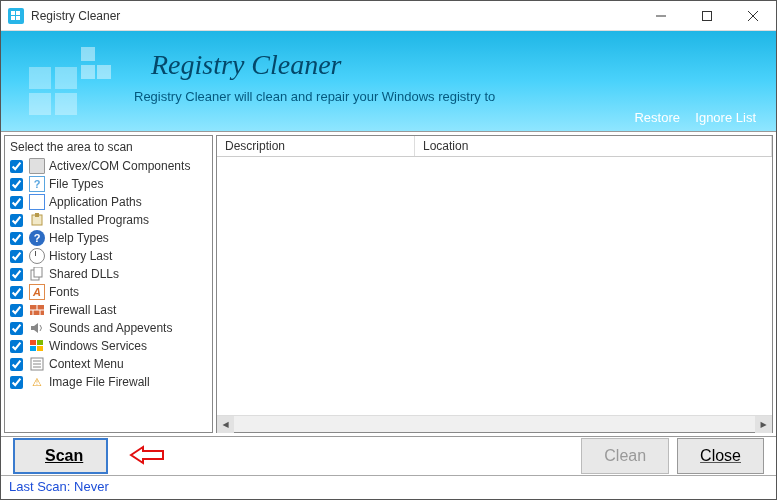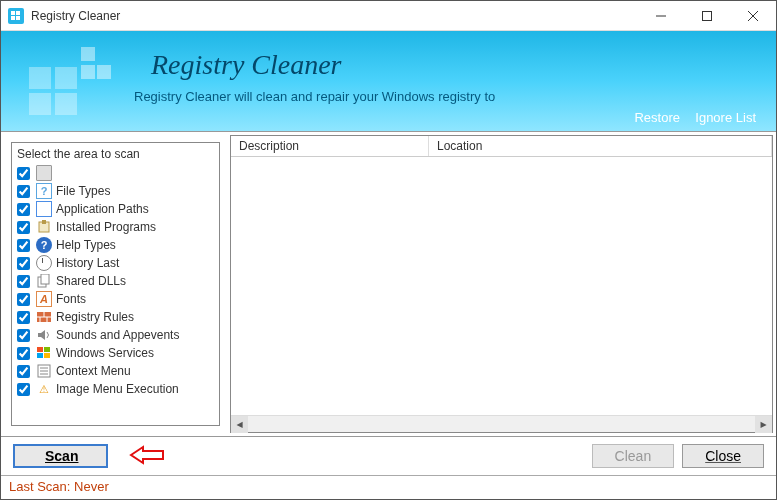--- a/index.html
+++ b/index.html
@@ -23,46 +23,46 @@
 .banner-blocks .b5 { width: 14px; height: 14px; left: 52px; top: -20px; background: rgba(255,255,255,0.45); }
 .banner-blocks .b6 { width: 14px; height: 14px; left: 52px; top: -2px; background: rgba(255,255,255,0.45); }
 .banner-blocks .b7 { width: 14px; height: 14px; left: 68px; top: -2px; background: rgba(255,255,255,0.45); }
 .banner-title { position: absolute; left: 150px; top: 18px; font-family: Georgia, serif; font-size: 28px; color: #04486a; font-style: italic; }
 .banner-sub { position: absolute; left: 133px; top: 58px; font-size: 13px; color: #04597f; }
 .banner-link { position: absolute; bottom: 6px; color: #fff; font-size: 13px; cursor: pointer; margin-left: 41px; }
 .banner-link.restore { right: 96px; }
 .banner-link.ignore { right: 20px; }
 
 .content { display: flex; height: 306px; border-top: 1px solid #999; border-bottom: 1px solid #999; }
-.left-panel { width: 209px; border: 1px solid #888; margin: 10px; overflow-y: auto; background: #fff; }
+.left-panel { width: 209px; border: 1px solid #888; margin: 3px; overflow-y: auto; background: #fff; }
 .left-panel-header { padding: 4px 5px 3px; font-size: 12px; color: #333; }
 .scan-item { display: flex; align-items: center; padding: 1px 5px; gap: 4px; cursor: default; }
 .scan-item input[type=checkbox] { width: 13px; height: 13px; accent-color: #0078d4; margin-right: 2px; }
 .scan-item .item-icon { width: 16px; height: 16px; display: flex; align-items: center; justify-content: center; font-size: 11px; }
 .scan-item .item-label { font-size: 12px; color: #333; }
 
 .right-panel { flex: 1; border: 1px solid #888; margin: 3px 3px 3px 0; background: #fff; display: flex; flex-direction: column; }
 .list-header { display: flex; border-bottom: 1px solid #ccc; align-items: flex-end; }
 .list-header div { padding: 3px 8px; font-size: 12px; color: #333; border-right: 1px solid #ddd; }
 .list-header .col-desc { width: 198px; }
 .list-header .col-loc { flex: 1; }
 .list-body { flex: 1; }
 .hscroll { height: 17px; border-top: 1px solid #ddd; display: flex; align-items: center; background: #f0f0f0; }
 .hscroll .arrow { width: 17px; height: 17px; display: flex; align-items: center; justify-content: center; font-size: 8px; color: #555; background: #e2e2e2; }
 .hscroll .track { flex: 1; height: 13px; background: #f0f0f0; }
 
 .footer { height: 38px; display: flex; align-items: center; padding: 0 12px; gap: 8px; }
 .footer .gap { flex: 1; }
-.btn { height: 24px; padding: 0 22px; font-size: 14px; border: 1px solid #999; background: #e8e8e8; cursor: pointer; text-decoration: underline; text-decoration-color: #555; }
+.btn { height: 36px; padding: 0 22px; font-size: 16px; border: 1px solid #999; background: #e8e8e8; cursor: pointer; text-decoration: underline; text-decoration-color: #555; }
 .btn.scan { border: 2px solid #3a7bce; font-weight: bold; text-decoration: underline; padding: 0 30px; width: 95px; }
 .btn[disabled] { color: #999; border-color: #bbb; text-decoration: none; }
 .arrow-anno { margin-left: 13px; }
 .arrow-anno svg { width: 36px; height: 22px; }
 
-.statusbar { height: 23px; border-top: 1px solid #aaa; padding: 3px 8px; font-size: 13px; color: #c2410c; }
+.statusbar { height: 23px; border-top: 1px solid #aaa; padding: 3px 8px; font-size: 13px; color: #1d4ed8; }
 
 .icon-activex { background: #e0e0e0; border: 1px solid #999; width: 14px; height: 12px; border-radius: 1px; }
 .icon-filetypes { border: 1px solid #5aa6e0; color: #5aa6e0; width: 14px; height: 14px; font-size: 10px; font-weight: bold; }
 .icon-apppaths { border: 1px solid #4b8de6; width: 15px; height: 10px; background: #fff; }
 .icon-installed { width: 14px; height: 14px; }
 .icon-help { width: 14px; height: 14px; background: #2c6cc4; border-radius: 50%; color: #fff; font-weight: bold; font-size: 10px; }
 .icon-history { width: 14px; height: 14px; border: 1px solid #888; border-radius: 50%; position: relative; }
 .icon-history::after { content: ""; position: absolute; left: 5px; top: 2px; width: 1px; height: 5px; background: #555; }
 .icon-shared { width: 14px; height: 14px; }
 .icon-fonts { border: 1px solid #e08a4a; color: #d66b28; width: 14px; height: 14px; font-size: 10px; font-weight: bold; font-style: italic; }
@@ -121,20 +121,21 @@
   <span class="banner-link ignore">Ignore List</span>
 </div>
 
 <div class="content">
   <div class="left-panel">
     <div class="left-panel-header">Select the area to scan</div>
     <div id="scan-items">
         <div class="scan-item">
           <input type="checkbox" checked="" style="">
           <span class="item-icon icon-activex"></span>
+          <span class="item-label">Activex/COM Components</span>
         </div>
         <div class="scan-item">
           <input type="checkbox" checked="" style="">
           <span class="item-icon icon-filetypes">?</span>
           <span class="item-label">File Types</span>
         </div>
         <div class="scan-item">
           <input type="checkbox" checked="" style="">
           <span class="item-icon icon-apppaths"></span>
           <span class="item-label">Application Paths</span>
@@ -178,21 +179,21 @@
           <input type="checkbox" checked="" style="">
           <span class="item-icon icon-firewall">
             <svg width="14" height="14">
               <rect x="0" y="2" width="14" height="10" fill="#d86b3e"></rect>
               <line x1="0" y1="7" x2="14" y2="7" stroke="#fff"></line>
               <line x1="7" y1="2" x2="7" y2="7" stroke="#fff"></line>
               <line x1="3" y1="7" x2="3" y2="12" stroke="#fff"></line>
               <line x1="10" y1="7" x2="10" y2="12" stroke="#fff"></line>
             </svg>
           </span>
-          <span class="item-label">Registry Rules</span>
+          <span class="item-label">Firewall Last</span>
         </div>
         <div class="scan-item">
           <input type="checkbox" checked="" style="">
           <span class="item-icon icon-sounds">
             <svg width="14" height="14">
               <path d="M 1 5 L 4 5 L 8 2 L 8 12 L 4 9 L 1 9 Z" fill="#888"></path>
               <path d="M 10 4 Q 13 7 10 10" fill="none" stroke="#888"></path>
             </svg>
           </span>
           <span class="item-label">Sounds and Appevents</span>
@@ -217,21 +218,21 @@
               <line x1="3" y1="4" x2="11" y2="4" stroke="#888"></line>
               <line x1="3" y1="7" x2="11" y2="7" stroke="#888"></line>
               <line x1="3" y1="10" x2="11" y2="10" stroke="#888"></line>
             </svg>
           </span>
           <span class="item-label">Context Menu</span>
         </div>
         <div class="scan-item">
           <input type="checkbox" checked="" style="">
           <span class="item-icon icon-imagefile">⚠</span>
-          <span class="item-label">Image Menu Execution</span>
+          <span class="item-label">Image File Firewall</span>
         </div>
       </div>
   </div>
   <div class="right-panel">
     <div class="list-header">
       <div class="col-desc">Description</div>
       <div class="col-loc">Location</div>
     </div>
     <div class="list-body"></div>
     <div class="hscroll">

